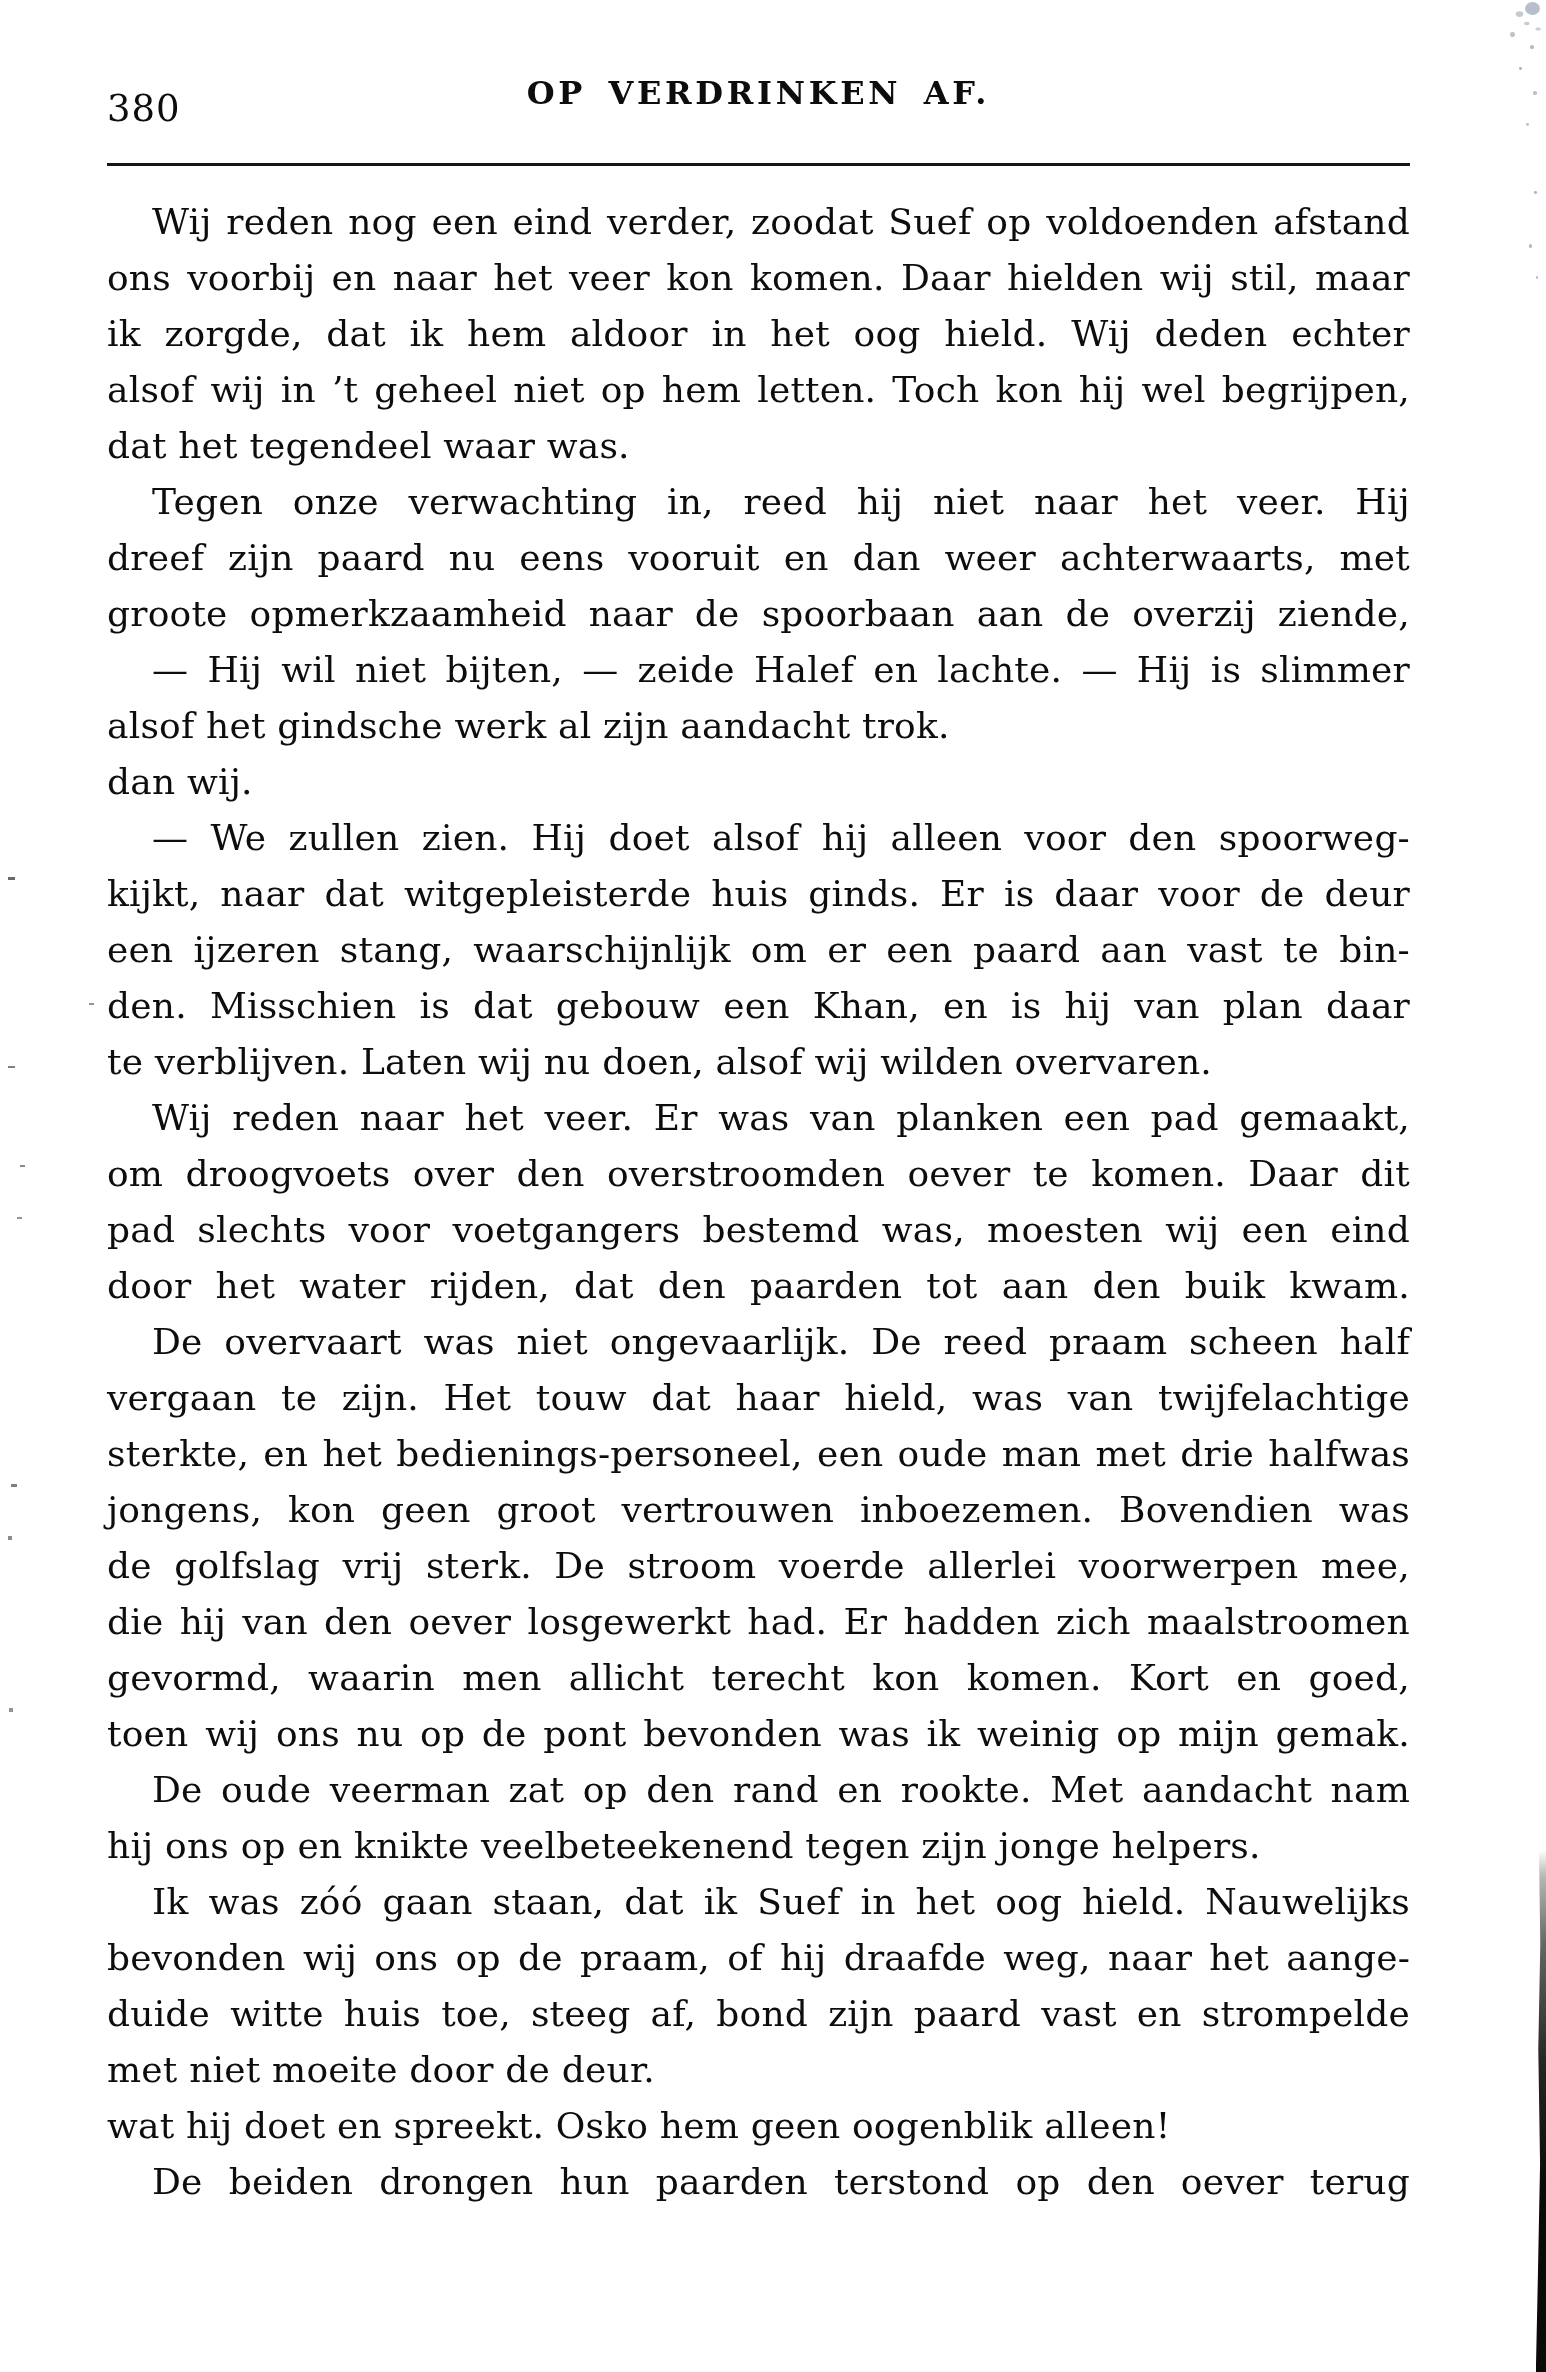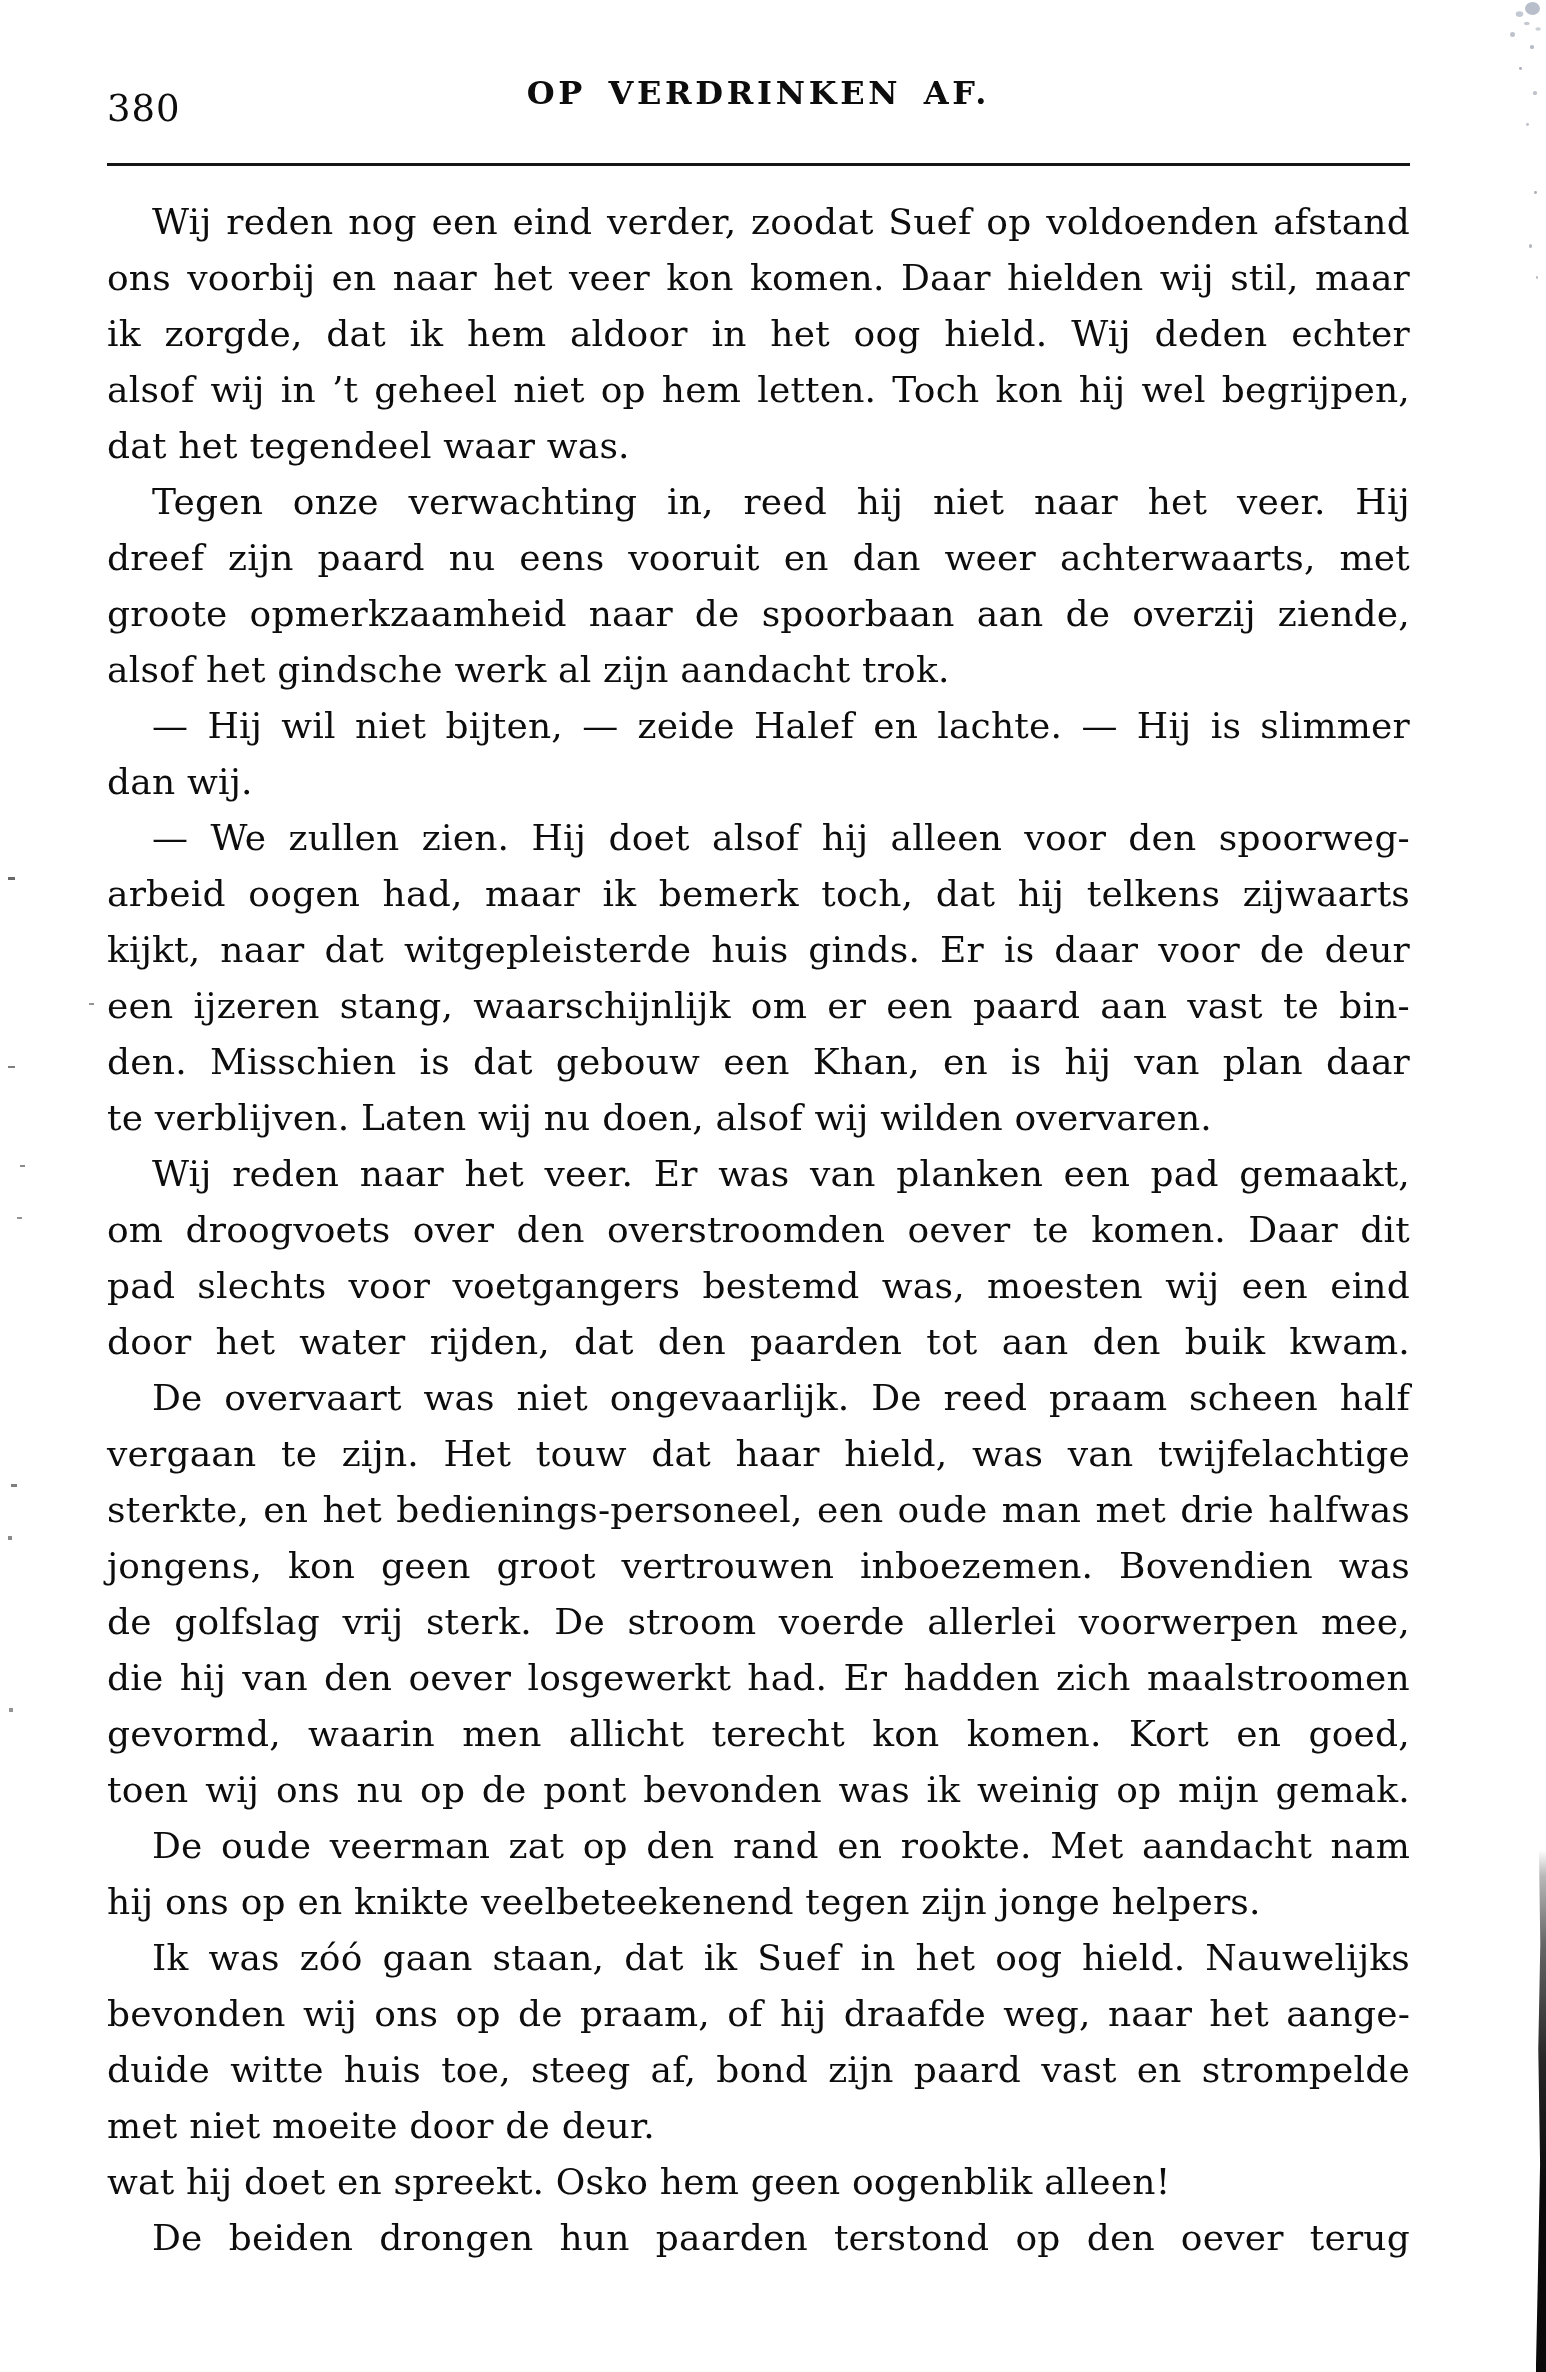--- a/index.html
+++ b/index.html
@@ -115,25 +115,24 @@
 
     <main class="body" id="body-lines">
         <div class="line indent just">Wij reden nog een eind verder, zoodat Suef op voldoenden afstand</div>
         <div class="line just">ons voorbij en naar het veer kon komen. Daar hielden wij stil, maar</div>
         <div class="line just">ik zorgde, dat ik hem aldoor in het oog hield. Wij deden echter</div>
         <div class="line just">alsof wij in ’t geheel niet op hem letten. Toch kon hij wel begrijpen,</div>
         <div class="line">dat het tegendeel waar was.</div>
         <div class="line indent just">Tegen onze verwachting in, reed hij niet naar het veer. Hij</div>
         <div class="line just">dreef zijn paard nu eens vooruit en dan weer achterwaarts, met</div>
         <div class="line just">groote opmerkzaamheid naar de spoorbaan aan de overzij ziende,</div>
+        <div class="line indent just">— Hij wil niet bijten, — zeide Halef en lachte. — Hij is slimmer</div>
         <div class="line">alsof het gindsche werk al zijn aandacht trok.</div>
-        <div class="line indent just">— Hij wil niet bijten, — zeide Halef en lachte. — Hij is slimmer</div>
         <div class="line">dan wij.</div>
         <div class="line indent just">— We zullen zien. Hij doet alsof hij alleen voor den spoorweg-</div>
-        <div class="line just">arbeid oogen had, maar ik bemerk toch, dat hij telkens zijwaarts</div>
         <div class="line just">kijkt, naar dat witgepleisterde huis ginds. Er is daar voor de deur</div>
         <div class="line just">een ijzeren stang, waarschijnlijk om er een paard aan vast te bin-</div>
         <div class="line just">den. Misschien is dat gebouw een Khan, en is hij van plan daar</div>
         <div class="line">te verblijven. Laten wij nu doen, alsof wij wilden overvaren.</div>
         <div class="line indent just">Wij reden naar het veer. Er was van planken een pad gemaakt,</div>
         <div class="line just">om droogvoets over den overstroomden oever te komen. Daar dit</div>
         <div class="line just">pad slechts voor voetgangers bestemd was, moesten wij een eind</div>
         <div class="line just">door het water rijden, dat den paarden tot aan den buik kwam.</div>
         <div class="line indent just">De overvaart was niet ongevaarlijk. De reed praam scheen half</div>
         <div class="line just">vergaan te zijn. Het touw dat haar hield, was van twijfelachtige</div>

